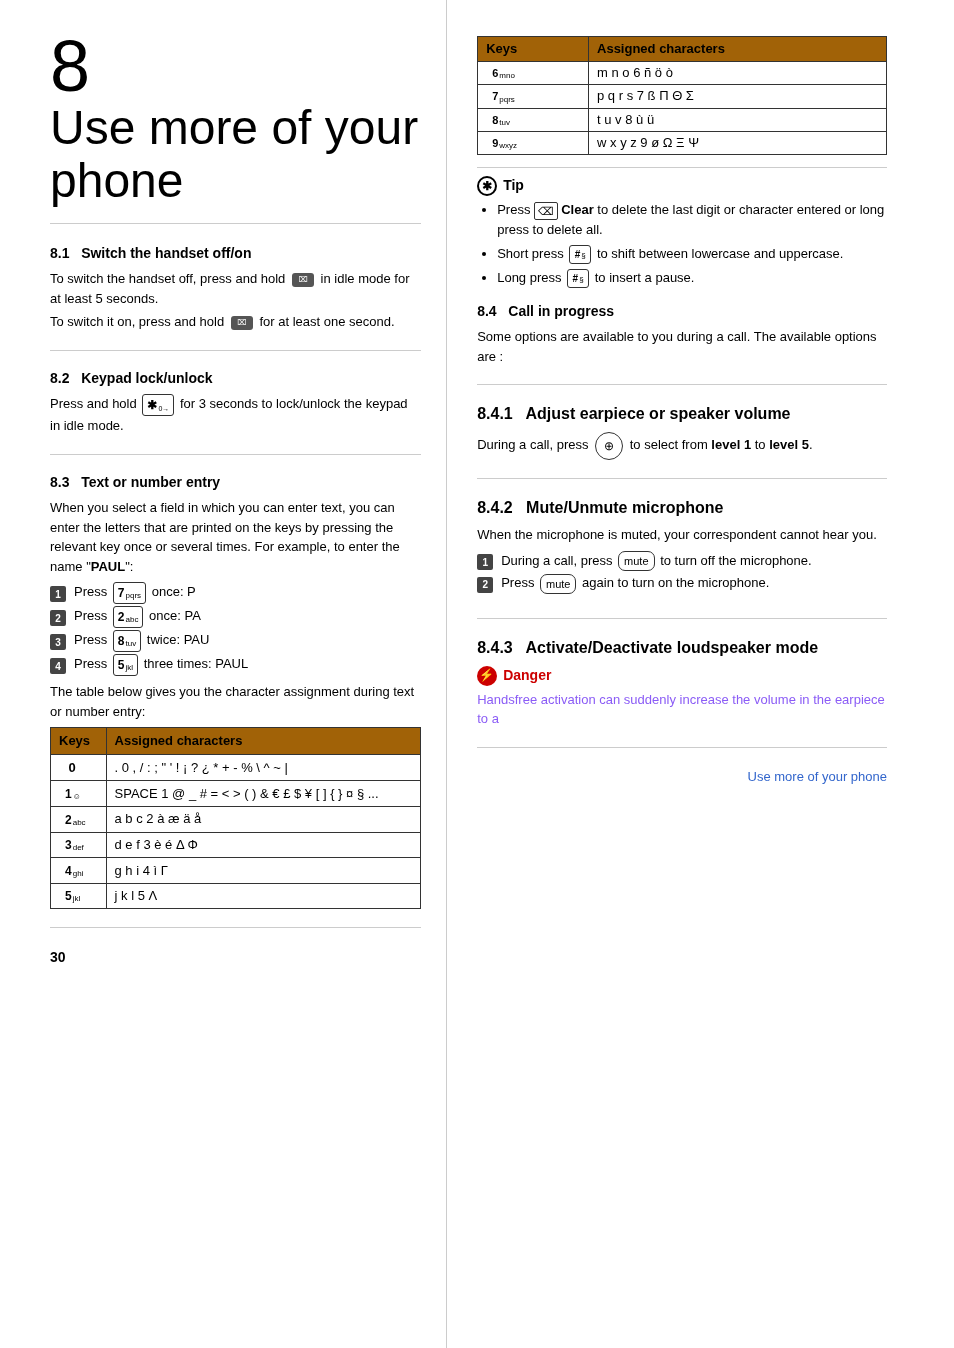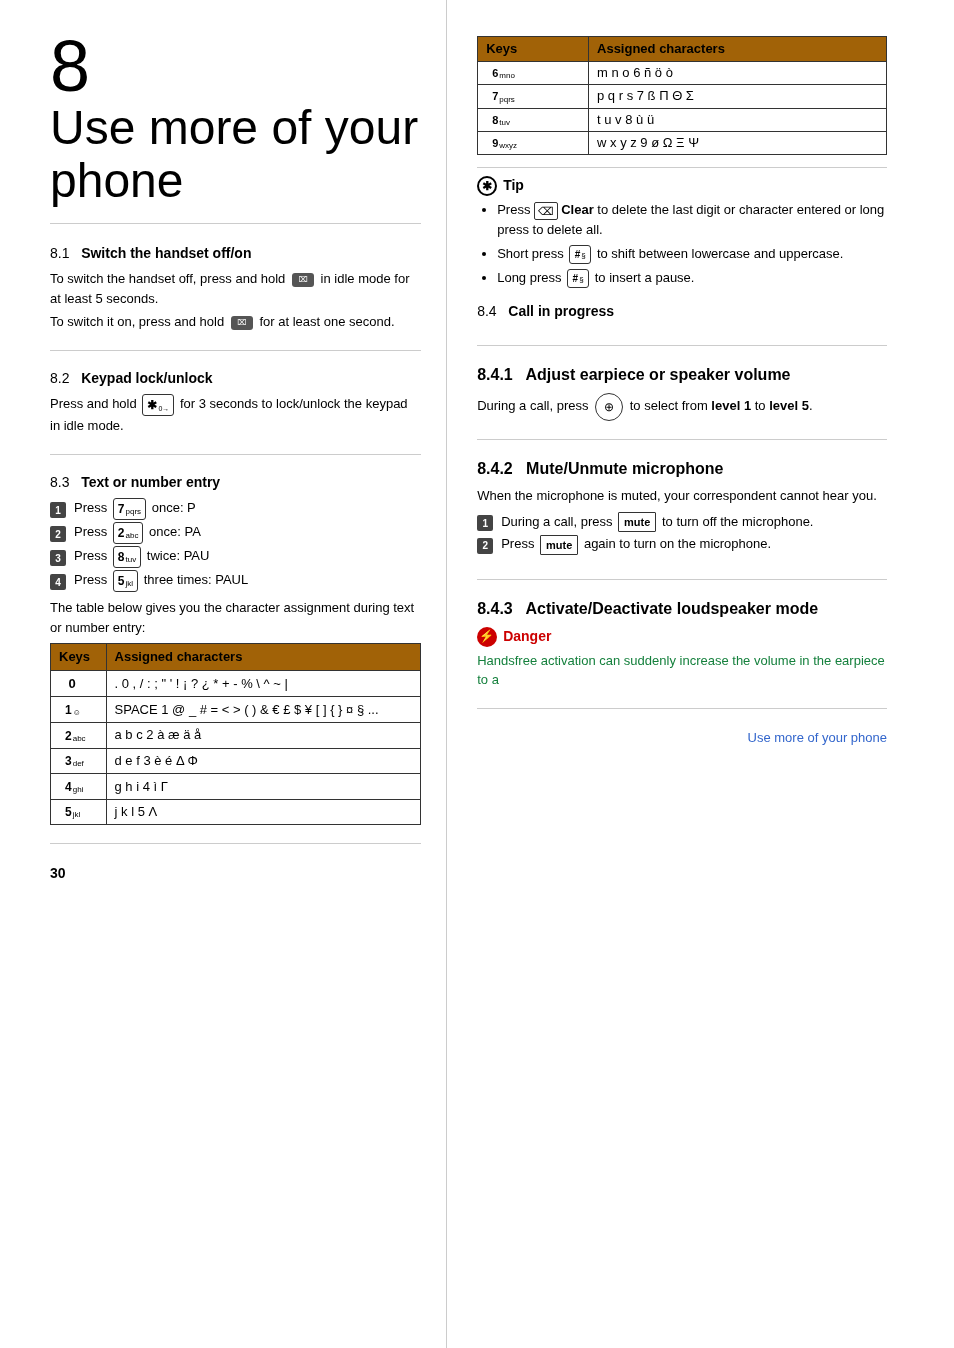--- a/index.html
+++ b/index.html
@@ -58,21 +58,21 @@
     }
     .section:last-child {
       border-bottom: none;
     }
     .section-title {
       font-size: 14px;
       font-weight: bold;
       margin-bottom: 6px;
     }
     .section-number {
-      font-weight: normal;
+      font-weight: bold;
     }
     .section-body {
       font-size: 13px;
       line-height: 1.5;
     }
 
     
     .numbered-list {
       list-style: none;
       margin: 6px 0;
@@ -202,21 +202,21 @@
       background: #cc0000;
       display: inline-flex;
       align-items: center;
       justify-content: center;
       font-size: 12px;
       color: #fff;
       margin-right: 6px;
       flex-shrink: 0;
     }
     .danger-text {
-      color: #15803d;
+      color: #8b5cf6;
       font-size: 13px;
       line-height: 1.5;
     }
 
     
     .volume-icon {
       display: inline-flex;
       align-items: center;
       justify-content: center;
       width: 28px;
@@ -227,26 +227,25 @@
       vertical-align: middle;
       margin: 0 3px;
     }
 
     
     .mute-key {
       display: inline-flex;
       align-items: center;
       justify-content: center;
       border: 1.5px solid #333;
-      border-radius: 1px;
+      border-radius: 7px;
       padding: 1px 5px;
       font-size: 11px;
       margin: 0 2px;
       vertical-align: middle;
-      font-weight: bold;
     }
 
     .subsection-title {
       font-size: 16px;
       font-weight: bold;
       margin-bottom: 6px;
       margin-top: 4px;
     }
     .subsection-number {
       font-weight: bold;
@@ -309,20 +308,21 @@
       </div>
     </div>
 
     <div class="section">
       <div class="section-title">
         <span class="section-number">8.3</span>
         &nbsp;
         <span>Text or number entry</span>
       </div>
       <div class="section-body">
+        <p><span>When you select a field in which you can enter text, you can enter the letters that are printed on the keys by pressing the relevant key once or several times. For example, to enter the name "</span><b>PAUL</b><span>":</span></p>
         <ul class="numbered-list">
           <li>
             <span class="num-badge">1</span>
             <span>Press <span class="key-icon">
                   <span class="key-main">7</span>
                   <span class="key-sub">pqrs</span>
                 </span> once: P</span>
           </li>
           <li>
             <span class="num-badge">2</span>
@@ -475,20 +475,23 @@
         </li>
       </ul>
     </div>
 
     <div class="section" style="margin-top:14px;">
       <div class="section-title">
         <span class="section-number">8.4</span>
         &nbsp;
         <span>Call in progress</span>
       </div>
+      <div class="section-body">
+        <p>Some options are available to you during a call. The available options are :</p>
+      </div>
     </div>
 
     <div class="section">
       <div class="subsection-title">
         <span class="subsection-number">8.4.1</span>
         &nbsp;
         <span>Adjust earpiece or speaker volume</span>
       </div>
       <div class="section-body">
         <p>

